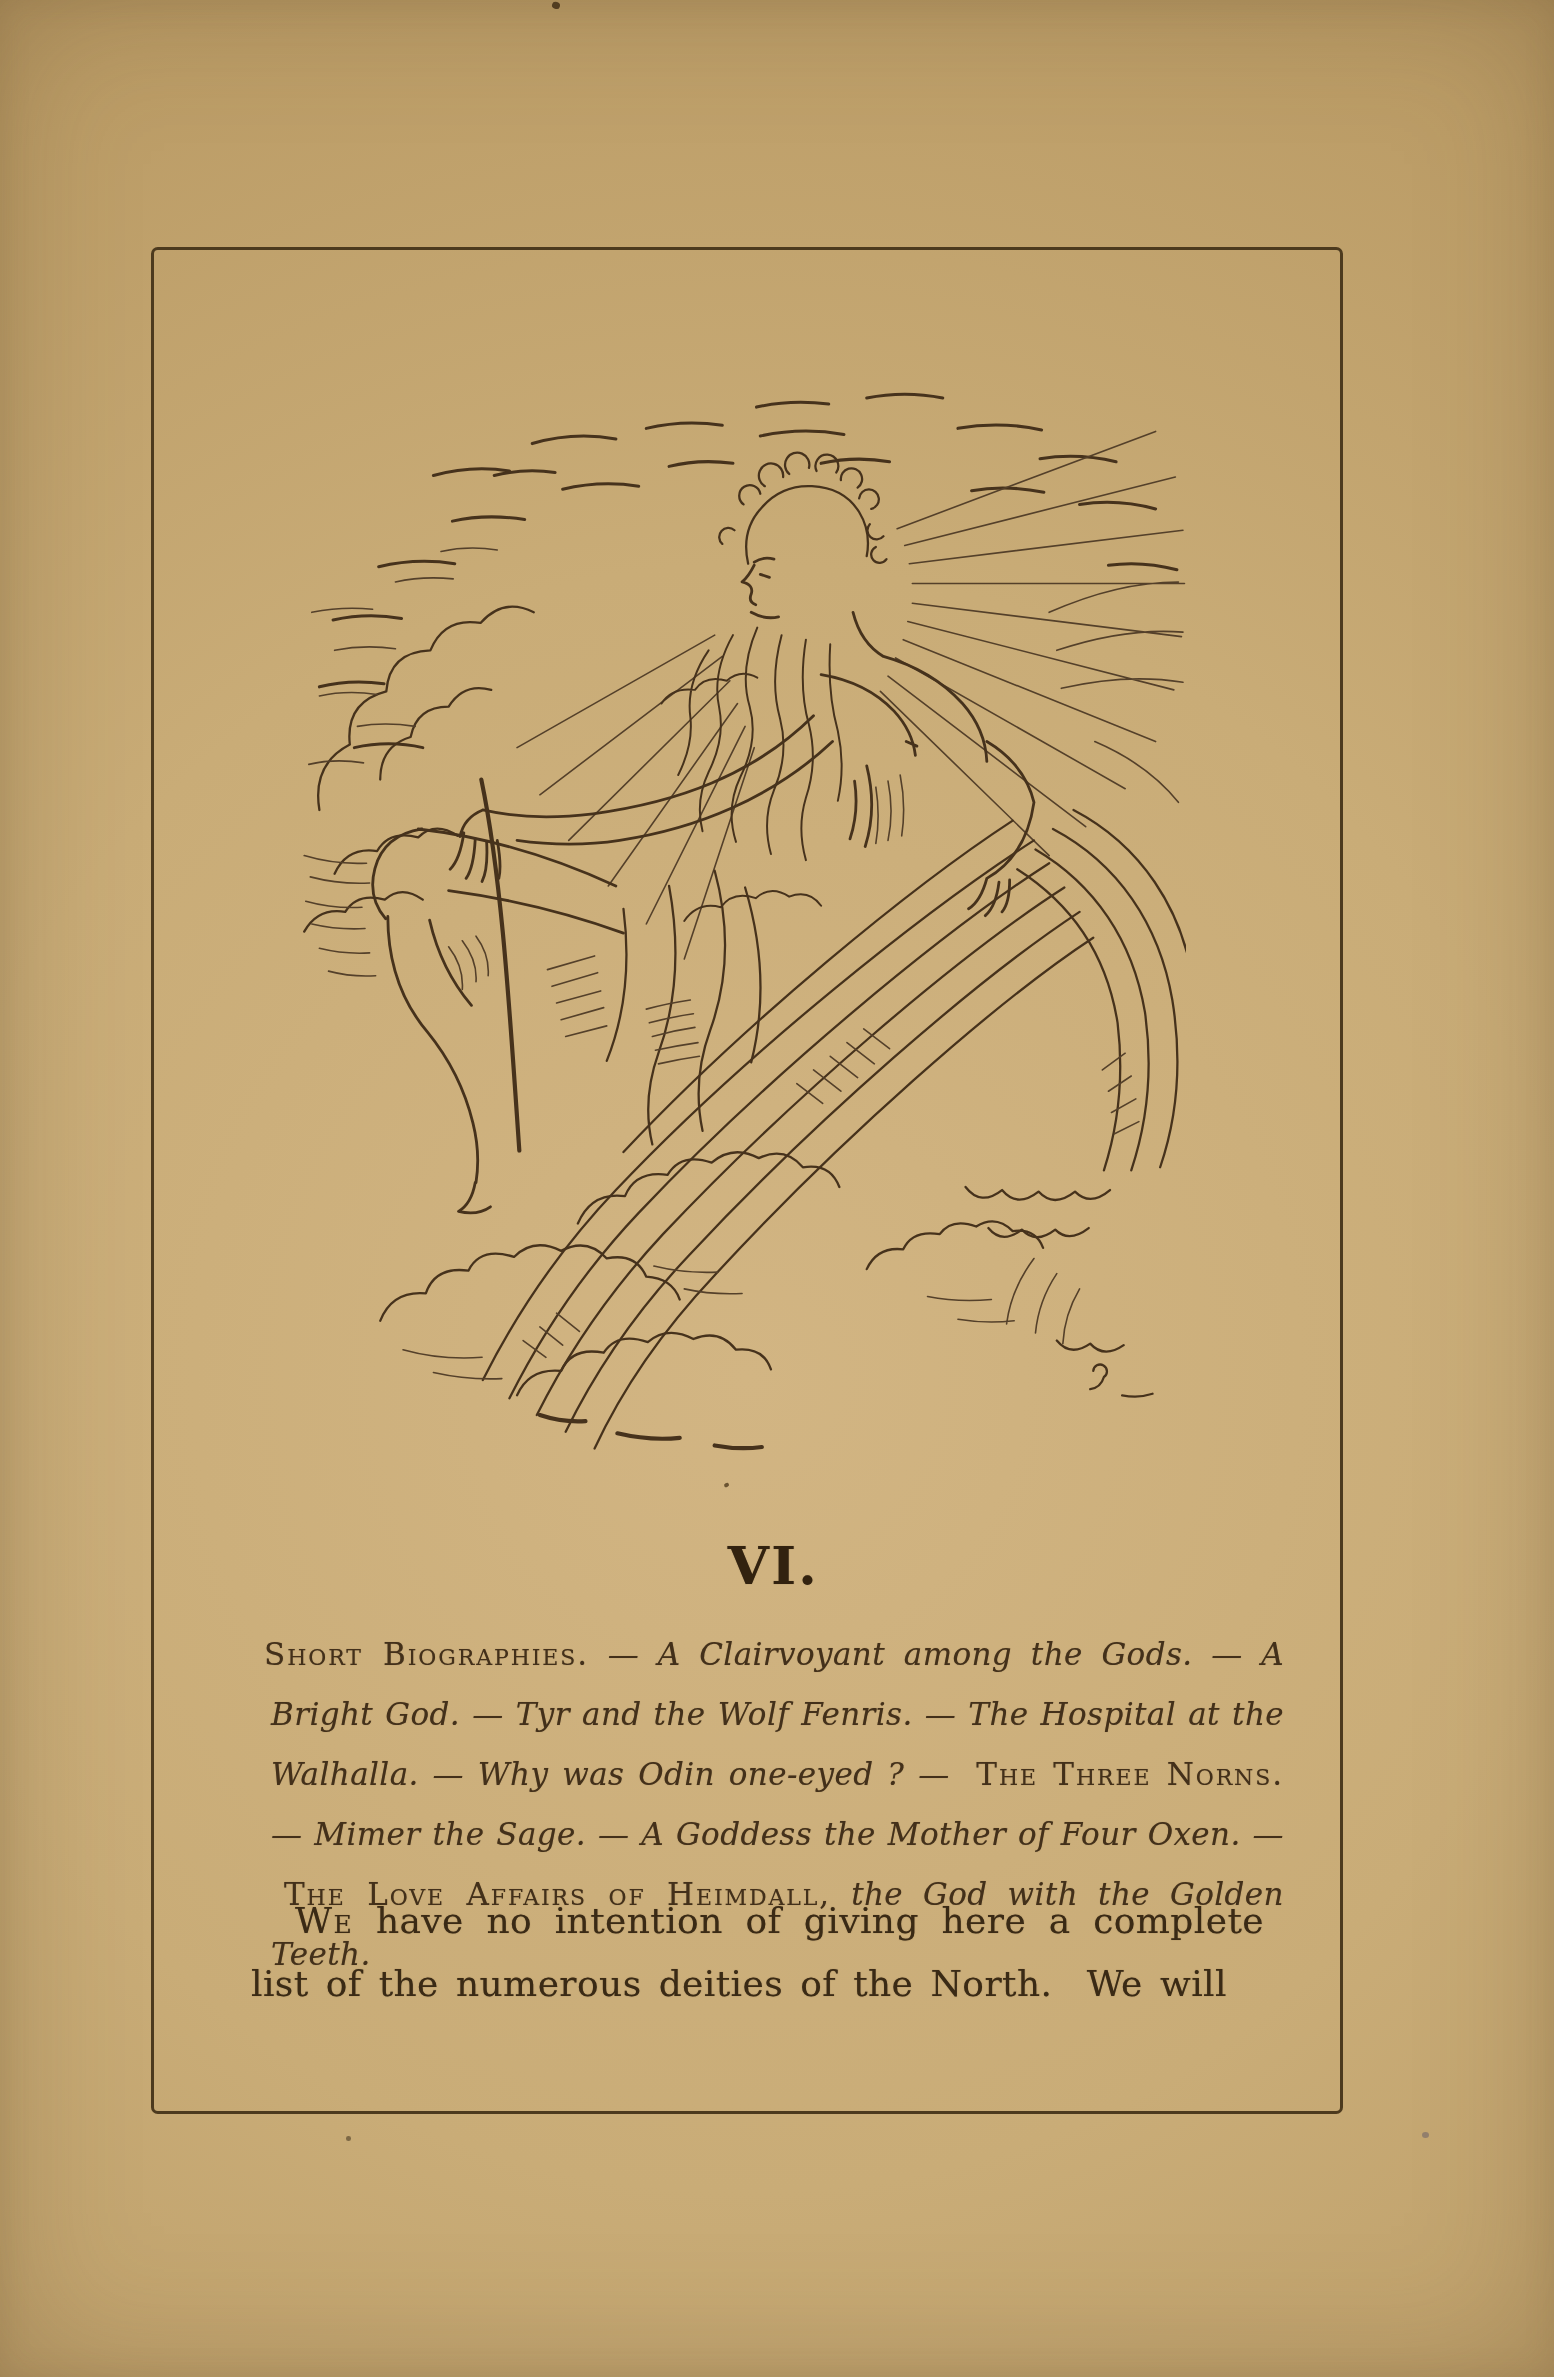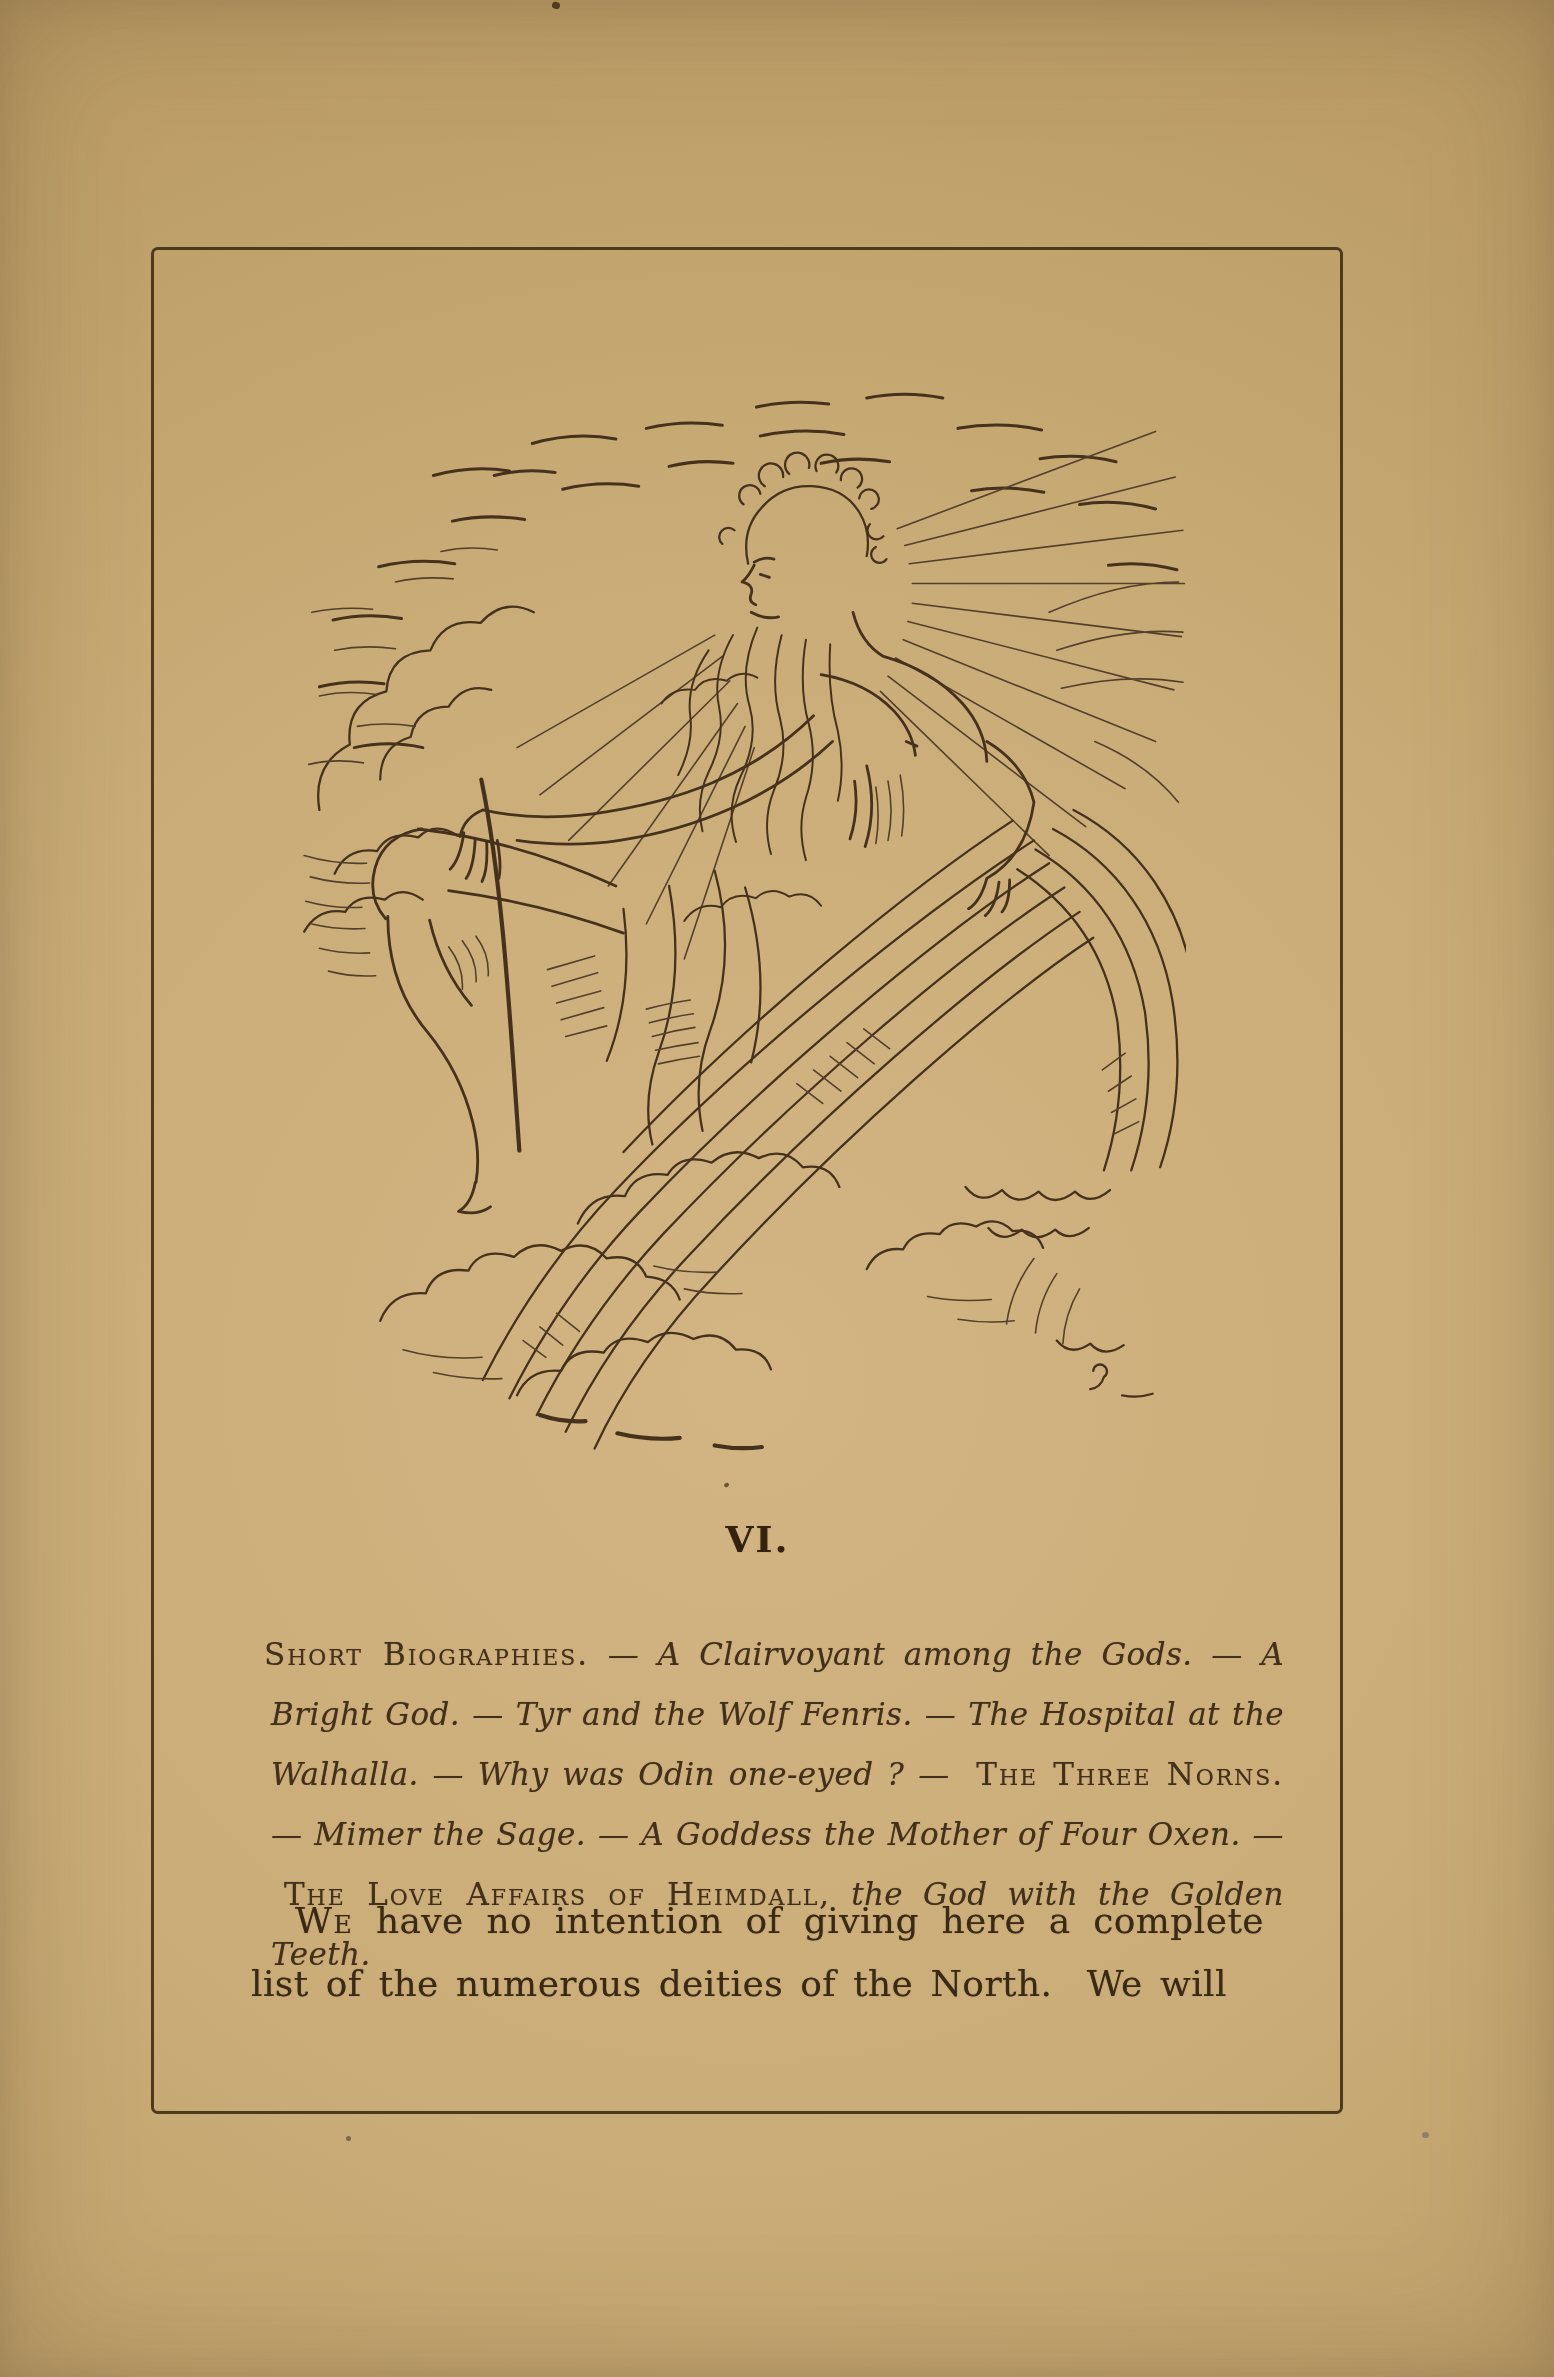--- a/index.html
+++ b/index.html
@@ -23,22 +23,22 @@
   }
   .engraving{position:absolute;left:289px;top:384px;width:897px;height:1080px;}
   .engraving path{fill:none;stroke:#46321c;stroke-linecap:round;stroke-linejoin:round;}
   .engraving .s2{stroke-width:2.1;stroke:#54402a;}
   .engraving .s25{stroke-width:2.6;}
   .engraving .s3{stroke-width:3;}
   .engraving .s35{stroke-width:3.7;}
   .engraving .s4{stroke-width:4;}
   .engraving .s5{stroke-width:5.5;}
   .chapter-num{
-    position:absolute;left:251px;top:1518px;width:1013px;margin:0;
-    text-align:center;font-size:36px;font-weight:bold;letter-spacing:2.3px;
+    position:absolute;left:251px;top:1518px;width:1013px;margin:16px;
+    text-align:center;font-size:53px;font-weight:bold;letter-spacing:2.3px;
     color:#32220f;text-shadow:0 0 0.8px rgba(50,34,15,.55);
   }
   .summary{
     position:absolute;left:251px;top:1624px;width:1013px;margin:0;
     font-size:31px;line-height:60px;text-align:justify;
     text-indent:-20px;padding-left:20px;
     color:#43301a;text-shadow:0 0 0.8px rgba(67,48,26,.45);
   }
   .sc{font-variant:small-caps;font-style:normal;letter-spacing:1.9px;margin-left:13px;}
   .it{font-style:italic;letter-spacing:0.4px;}

